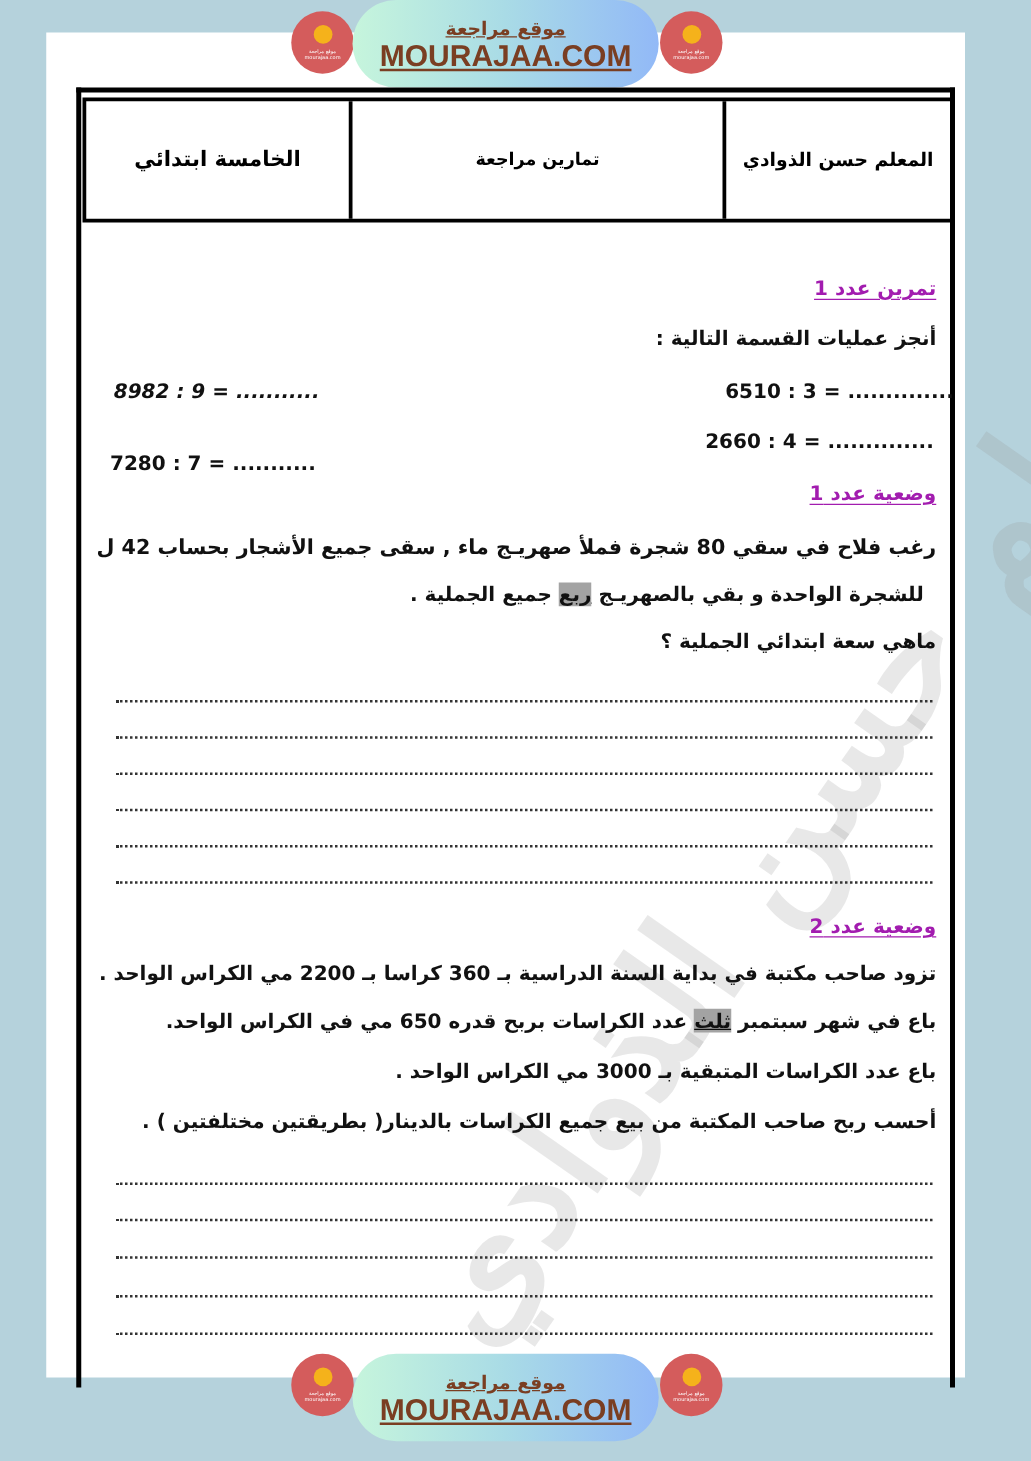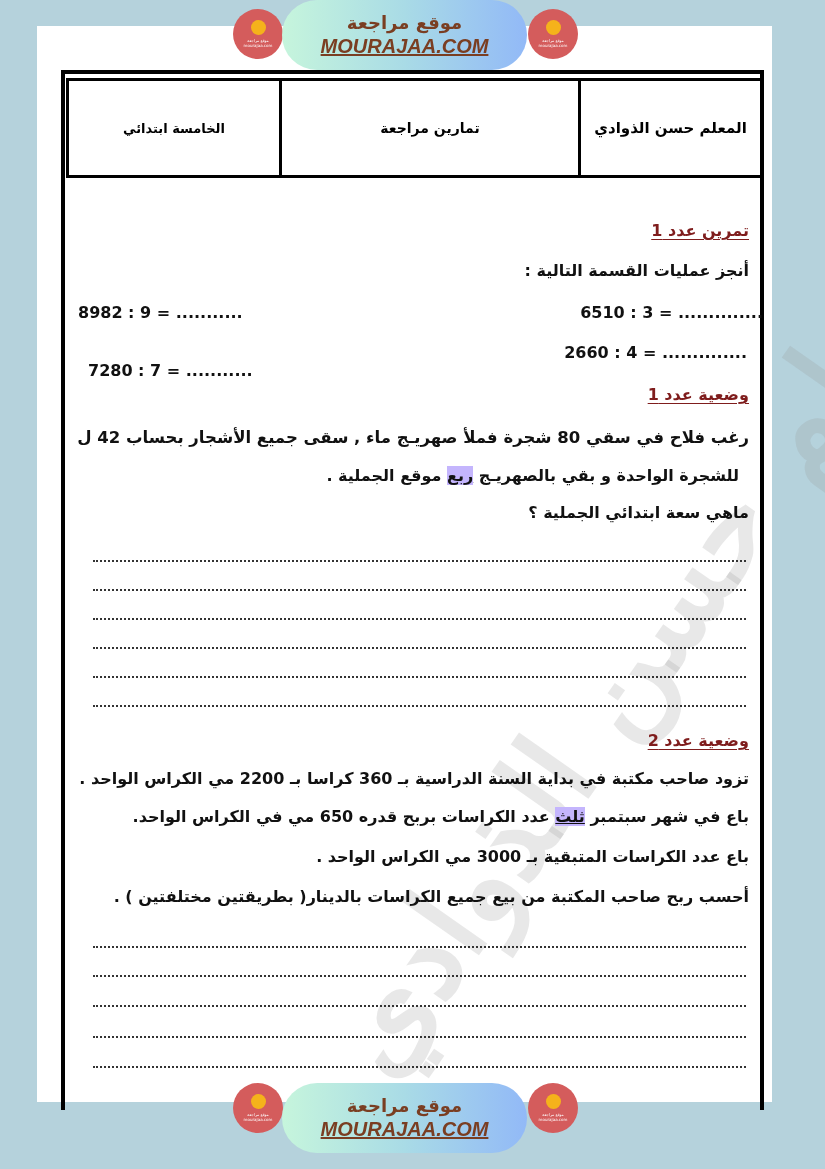--- a/index.html
+++ b/index.html
@@ -15,53 +15,53 @@
   .outer-border {
     position:absolute; left:61px; top:70px; width:703px; height:1040px;
     border:4px solid #000; border-bottom:none; box-sizing:border-box;
   }
   .header-table {
     position:absolute; left:66px; top:78px; width:697px; height:100px;
     border:3px solid #000; box-sizing:border-box; display:flex; direction:ltr;
   }
   .hcell { display:flex; align-items:center; justify-content:center; flex-direction:column;
            box-sizing:border-box; text-align:center; color:#000; }
-  .hcell.left { width:213px; border-right:3px solid #000; font-size:13px; font-weight:bold; }
+  .hcell.left { width:213px; border-right:3px solid #000; font-size:17px; font-weight:bold; }
   .hcell.mid { width:299px; border-right:3px solid #000; }
   .hcell.right { flex:1; font-size:15px; font-weight:bold; }
   .mid .t1 { font-size:14px; font-weight:bold; line-height:28px; }
   .mid .t2 { font-size:19px; font-weight:bold; line-height:26px; }
   .heading {
-    position:absolute; right:76px; font-size:16px; font-weight:bold; color:#7f1d1d;
+    position:absolute; right:76px; font-size:16px; font-weight:bold; color:#a21caf;
     text-decoration:underline; text-underline-offset:3px; direction:rtl;
   }
   .line { position:absolute; right:76px; font-size:16px; font-weight:bold; direction:rtl; white-space:nowrap; color:#111;text-align:right; }
   .op { position:absolute; font-size:16px; font-weight:bold; direction:ltr; white-space:nowrap; color:#111; }
-  .hl { background:#c4b5fd; }
+  .hl { background:#a3a3a3; }
   .ul { text-decoration:underline; }
   .dots {
     position:absolute; left:93px; width:653px; height:0;
     border-top:2px dotted #333;
   }
   .watermark {
     position:absolute; left:90px; top:300px; width:700px; height:640px; pointer-events:none;
   }
   .watermark span {
     position:absolute; left:40px; top:260px; font-size:120px; font-weight:bold;
     color:rgba(150,150,150,0.22); transform:rotate(-55deg); transform-origin:center;
     white-space:nowrap; direction:rtl; font-family:"DejaVu Serif", serif;
   }
   .pill {
     position:absolute; width:245px; height:70px; border-radius:35px;
     background:linear-gradient(90deg,#c6f5dc 0%,#a9dbe6 50%,#92b9f7 100%);
     display:flex; flex-direction:column; align-items:center; justify-content:center;
     color:#7a3e22; font-weight:bold;
   }
-  .pill .ar { font-size:18px; line-height:22px; direction:rtl; }
-  .pill .en { font-size:20px; text-decoration:underline; line-height:24px; font-family:"Liberation Sans", sans-serif;font-style:italic; }
+  .pill .ar { font-size:15px; text-decoration:underline; line-height:22px; direction:rtl; }
+  .pill .en { font-size:24px; text-decoration:underline; line-height:24px; font-family:"Liberation Sans", sans-serif; }
   .logo {
     position:absolute; width:50px; height:50px; border-radius:50%;
     background:#d45c5c; display:flex; flex-direction:column; align-items:center; justify-content:center;
   }
   .logo .coin { width:15px; height:15px; border-radius:50%; background:#f5b21b; }
   .logo .cap { font-size:4px; color:#fff; margin-top:3px; line-height:5px; text-align:center; }
 </style>
 </head>
 <body>
 
@@ -96,27 +96,27 @@
     <span class="t1">تمارين مراجعة</span>
   </div>
   <div class="hcell right">
     <span>المعلم حسن الذوادي</span>
   </div>
 </div>
 
 <div class="heading" style="top:221px;">تمرين عدد 1</div>
 <div class="line" style="top:261px;">أنجز عمليات القسمة التالية :</div>
 <div class="op" style="top:303px; right:62px;">6510 : 3 = ..............</div>
-<div class="op" style="top:303px; left:78px;">8982 : 9 = ...........</div>
+<div class="op" style="top:303px; left:91px;font-style:italic;">8982 : 9 = ...........</div>
 <div class="op" style="top:343px; right:78px;">2660 : 4 = ..............</div>
 <div class="op" style="top:361px; left:88px;">7280 : 7 = ...........</div>
 
 <div class="heading" style="top:385px;">وضعية عدد 1</div>
 <div class="line" style="top:428px; font-size:16.5px;">رغب فلاح في سقي 80 شجرة فملأ صهريـج ماء , سقى جميع الأشجار بحساب 42 ل</div>
-<div class="line" style="top:466px; right:86px;"><span>للشجرة  الواحدة و بقي بالصهريـج </span><span class="hl ul">ربع</span><span> موقع الجملية .</span></div>
+<div class="line" style="top:466px; right:86px;"><span>للشجرة  الواحدة و بقي بالصهريـج </span><span class="hl ul">ربع</span><span> جميع الجملية .</span></div>
 <div class="line" style="top:503px;">ماهي سعة ابتدائي الجملية ؟</div>
 
 <div>
   <div class="dots" style="top:560px;"></div>
   <div class="dots" style="top:589px;"></div>
   <div class="dots" style="top:618px;"></div>
   <div class="dots" style="top:647px;"></div>
   <div class="dots" style="top:676px;"></div>
   <div class="dots" style="top:705px;"></div>
 </div>

